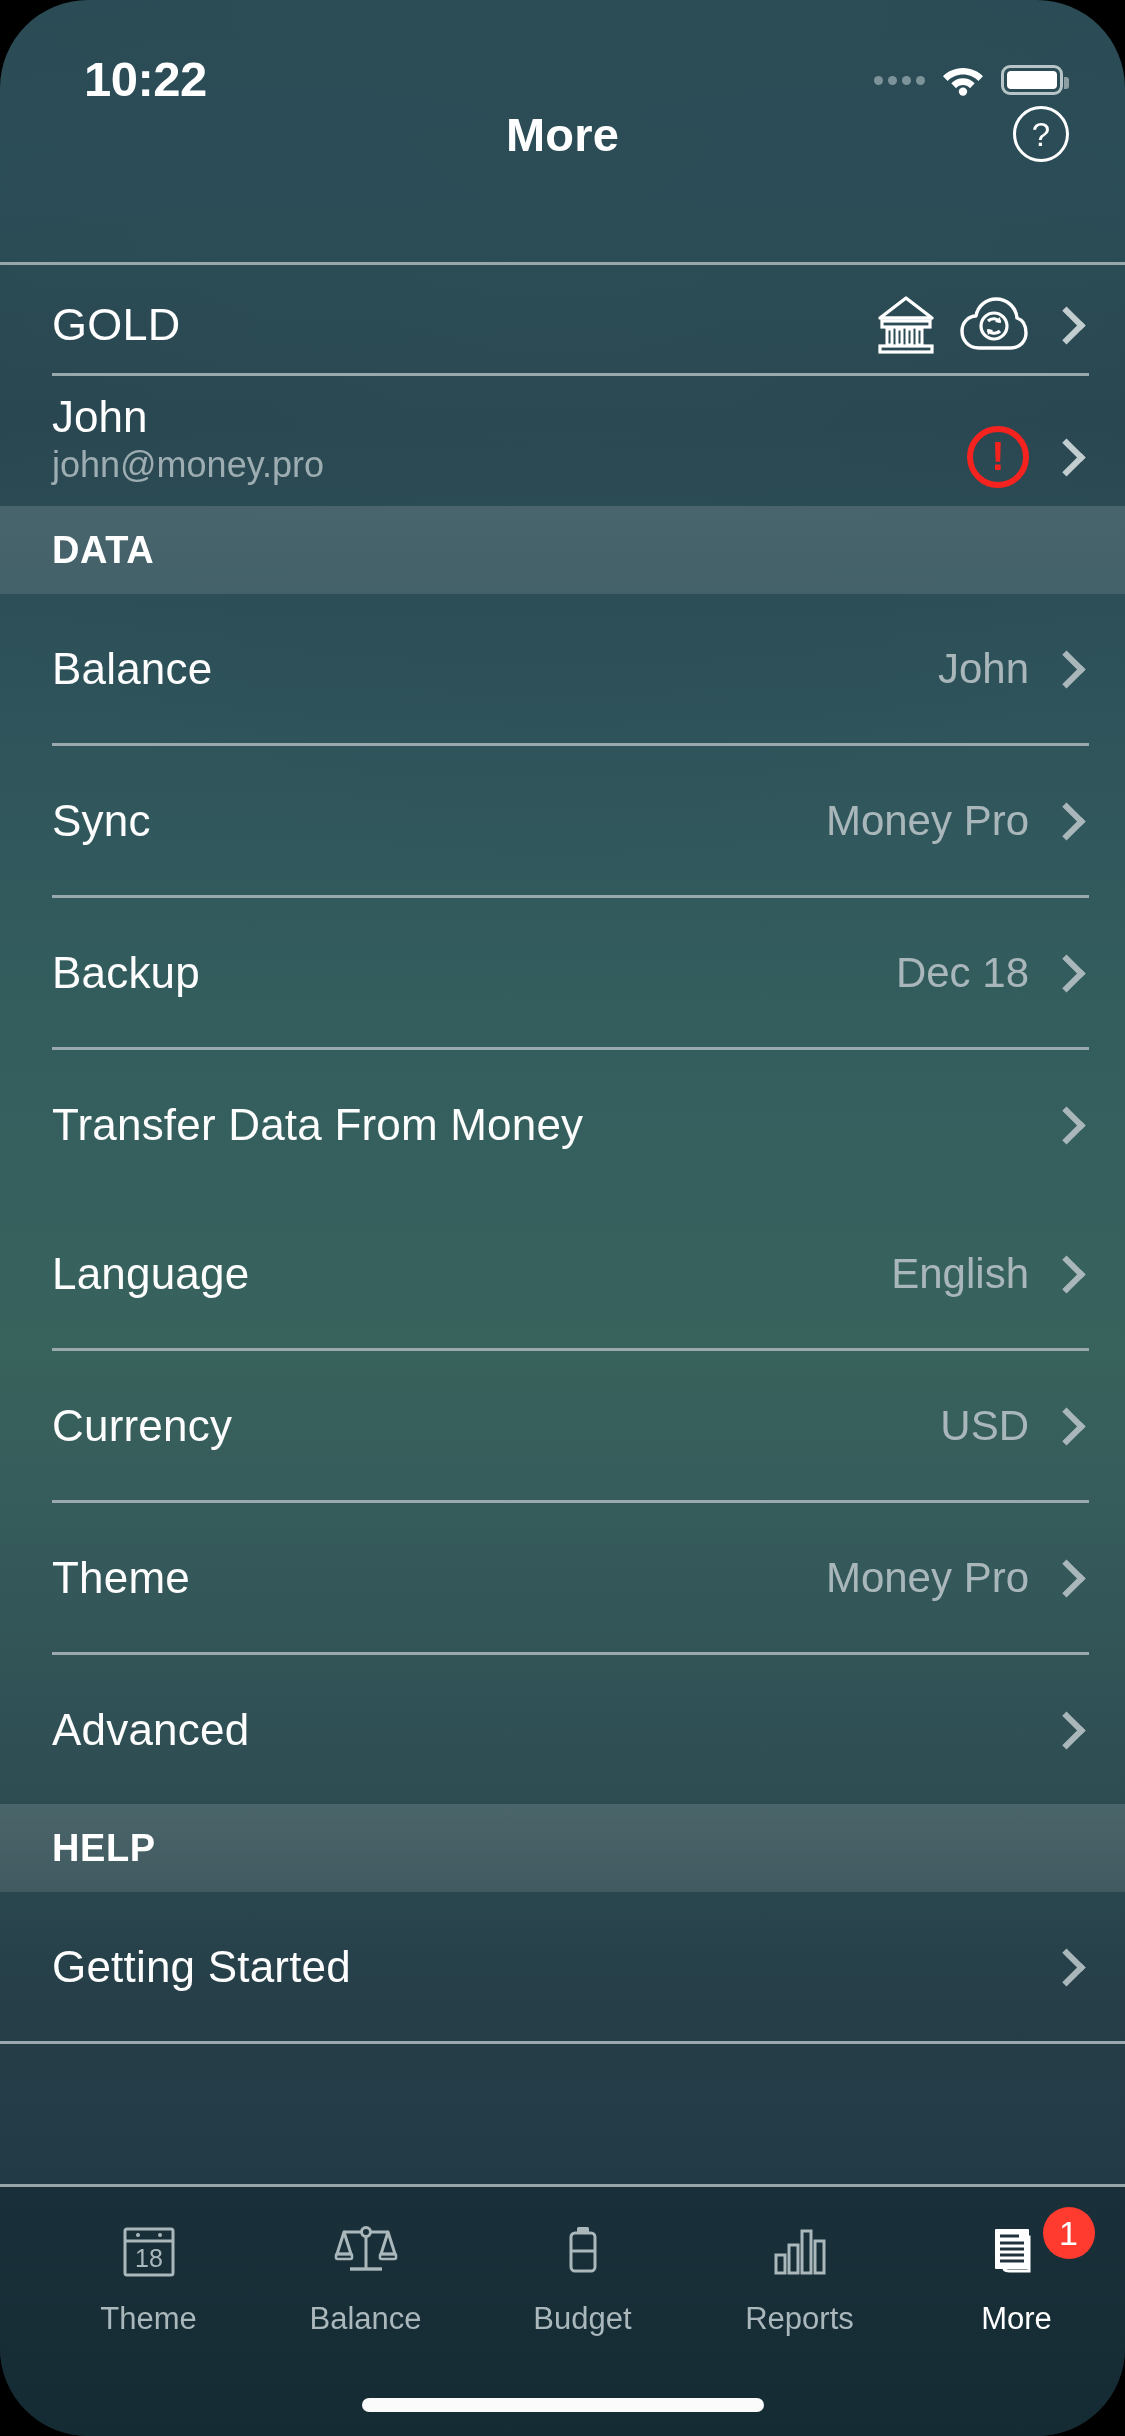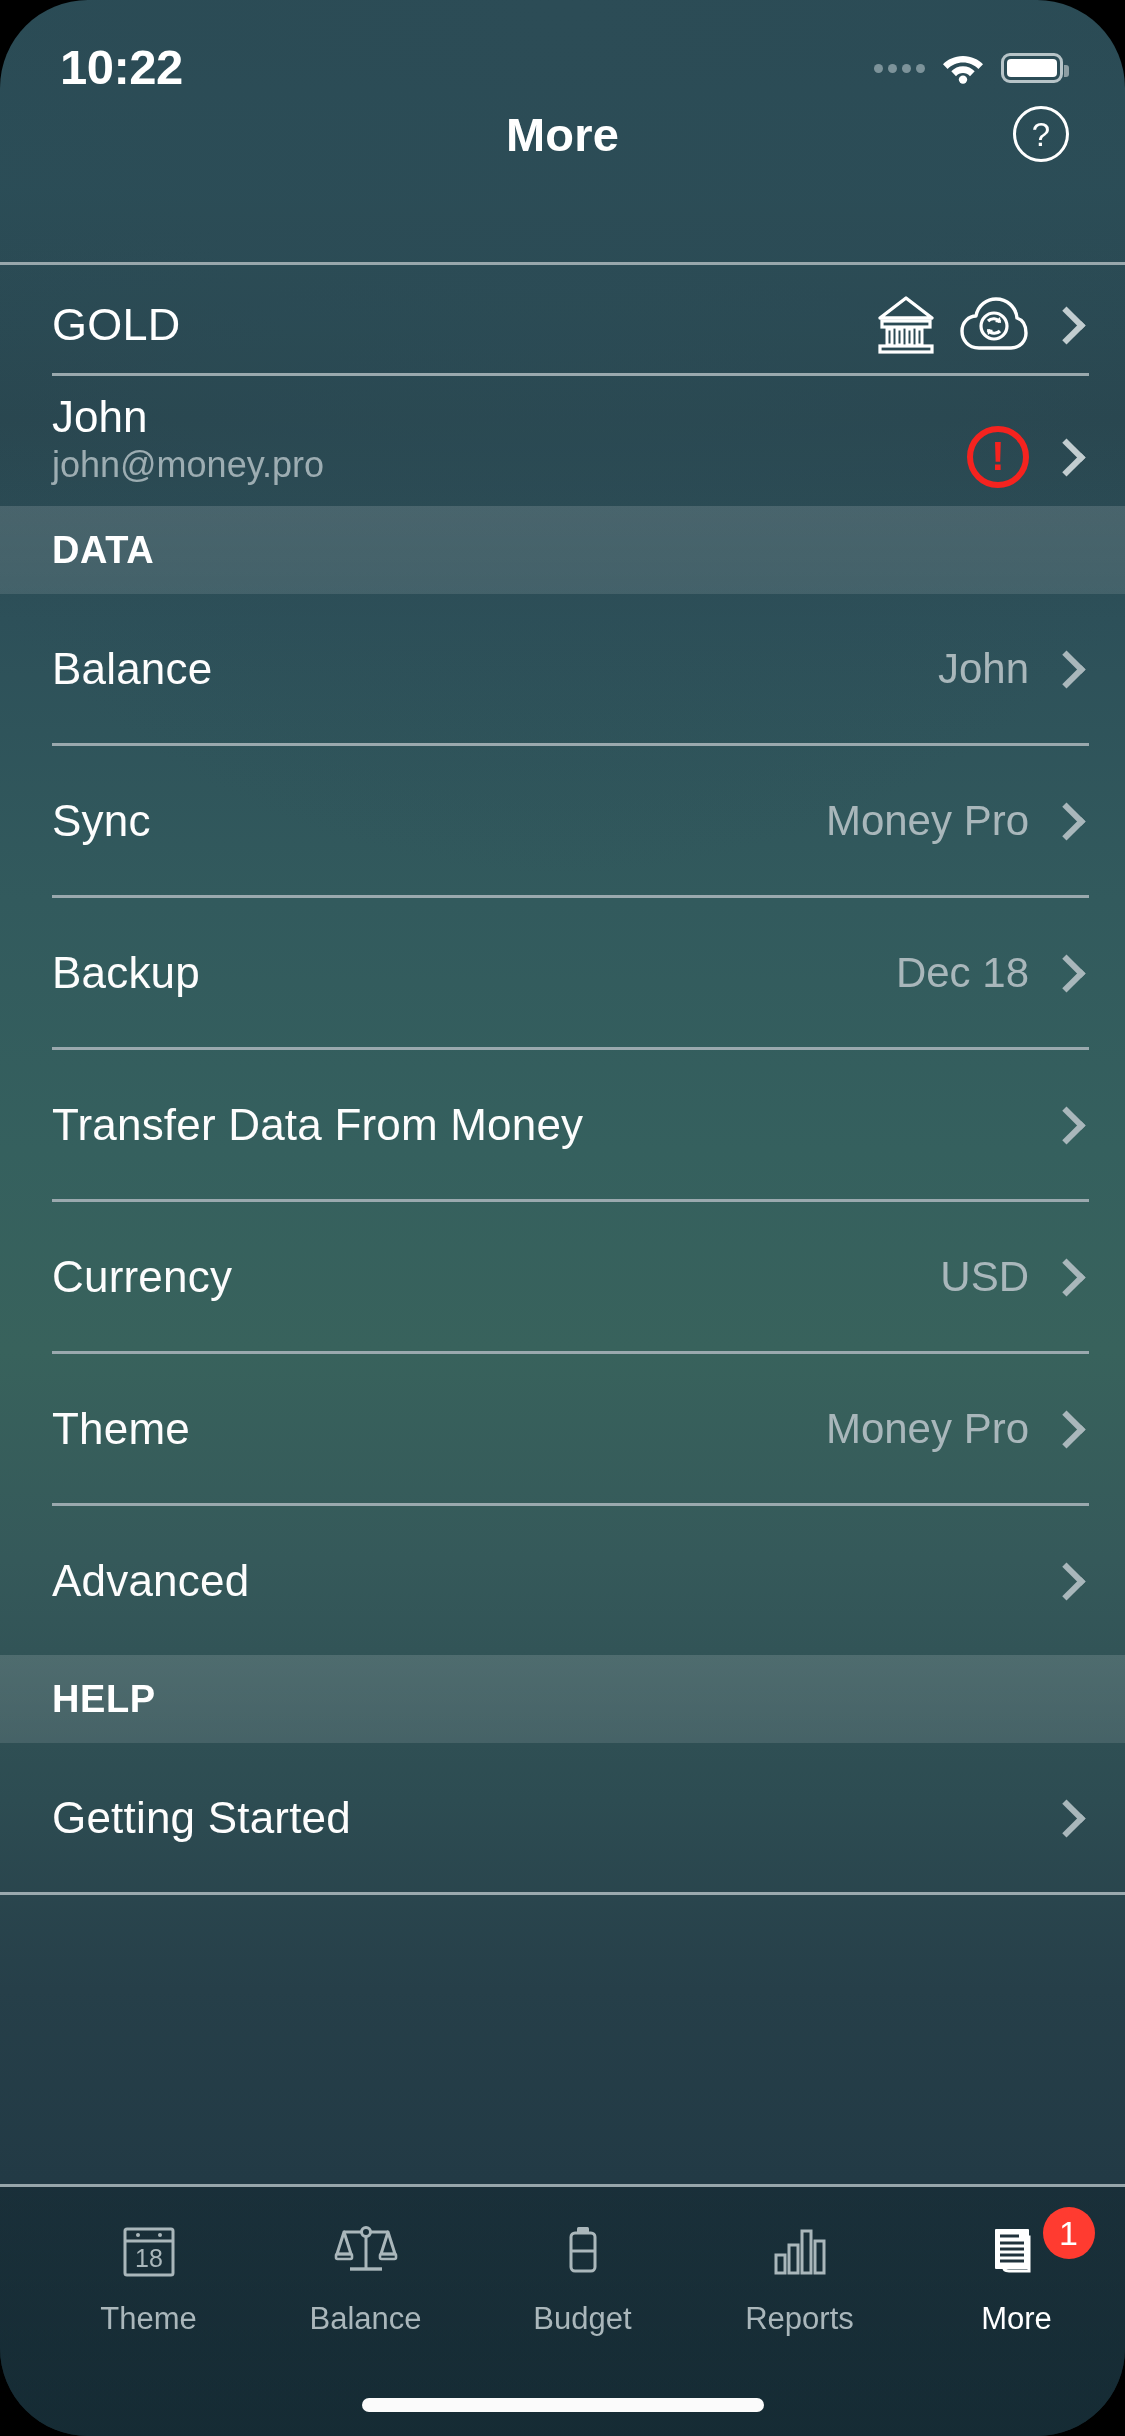--- a/index.html
+++ b/index.html
@@ -25,23 +25,23 @@
         #35605e 1150px,
         #38625c 1350px,
         #35595a 1560px,
         #2d4c52 1800px,
         #263f49 1990px,
         #223a45 2180px,
         #23404a 2436px);
   }
   
   #statusbar {
-    position:absolute; top:4px; left:0; width:1125px; height:132px;
+    position:absolute; top:16px; left:0; width:1125px; height:132px;
     display:flex; align-items:center; justify-content:space-between;
-    padding:0 62px 0 60px;
+    padding:0 62px 0 84px;
   }
   #clock {
     font-size:49px; font-weight:600; color:#fff;
     letter-spacing:-0.5px; margin-top:-6px;
   }
   #status-right { display:flex; align-items:center; gap:16px; margin-top:-4px; }
   .sig-dots { display:flex; align-items:flex-end; gap:5px; }
   .sig-dots i {
     display:block; width:9px; height:9px; border-radius:50%;
     background:#7d939a;
@@ -253,20 +253,27 @@
     <div class="sep"></div>
 
     <div class="row">
       <div class="label">Transfer Data From Money</div>
       <div class="right">
         <div class="chev"></div>
       </div>
     </div>
 
 
+    <div class="row">
+      <div class="label">Language</div>
+      <div class="right">
+        <div class="value">English</div>
+        <div class="chev"></div>
+      </div>
+    </div>
     <div class="sep"></div>
 
     <div class="row">
       <div class="label">Currency</div>
       <div class="right">
         <div class="value">USD</div>
         <div class="chev"></div>
       </div>
     </div>
     <div class="sep"></div>

